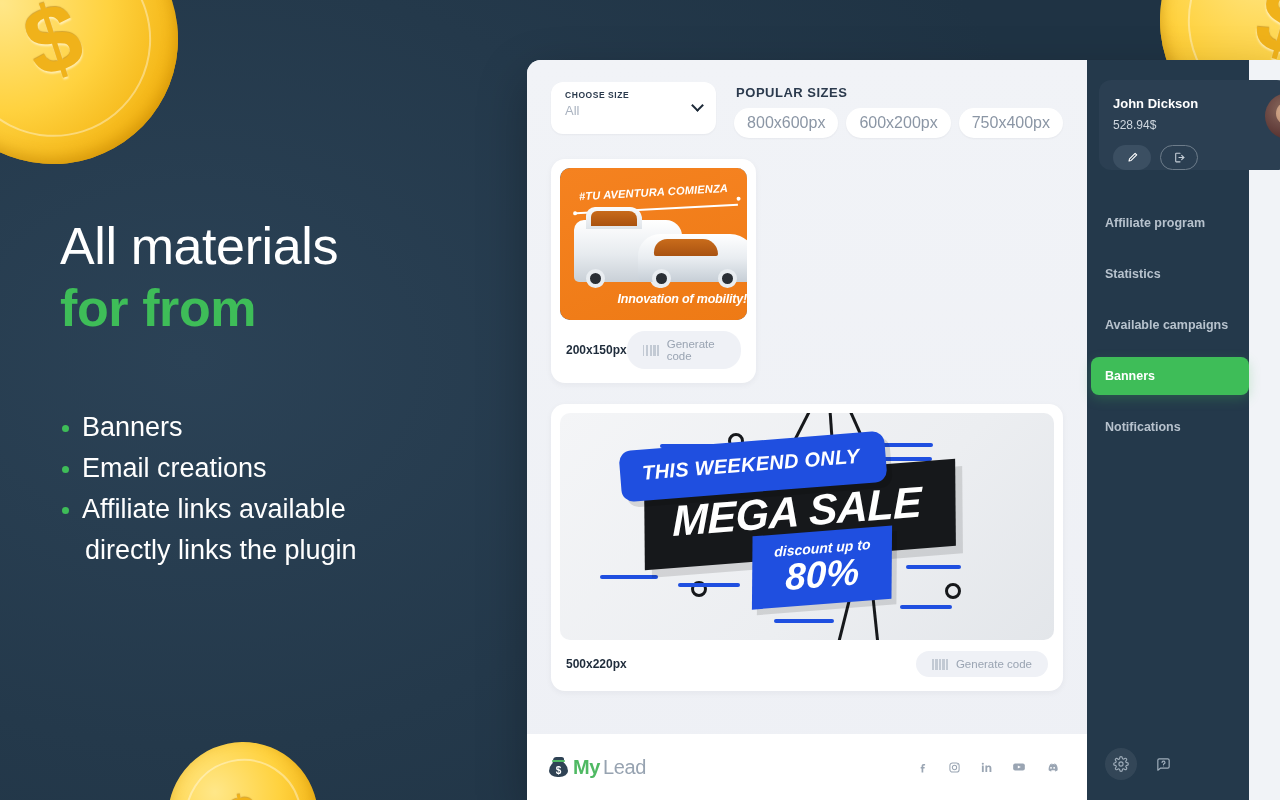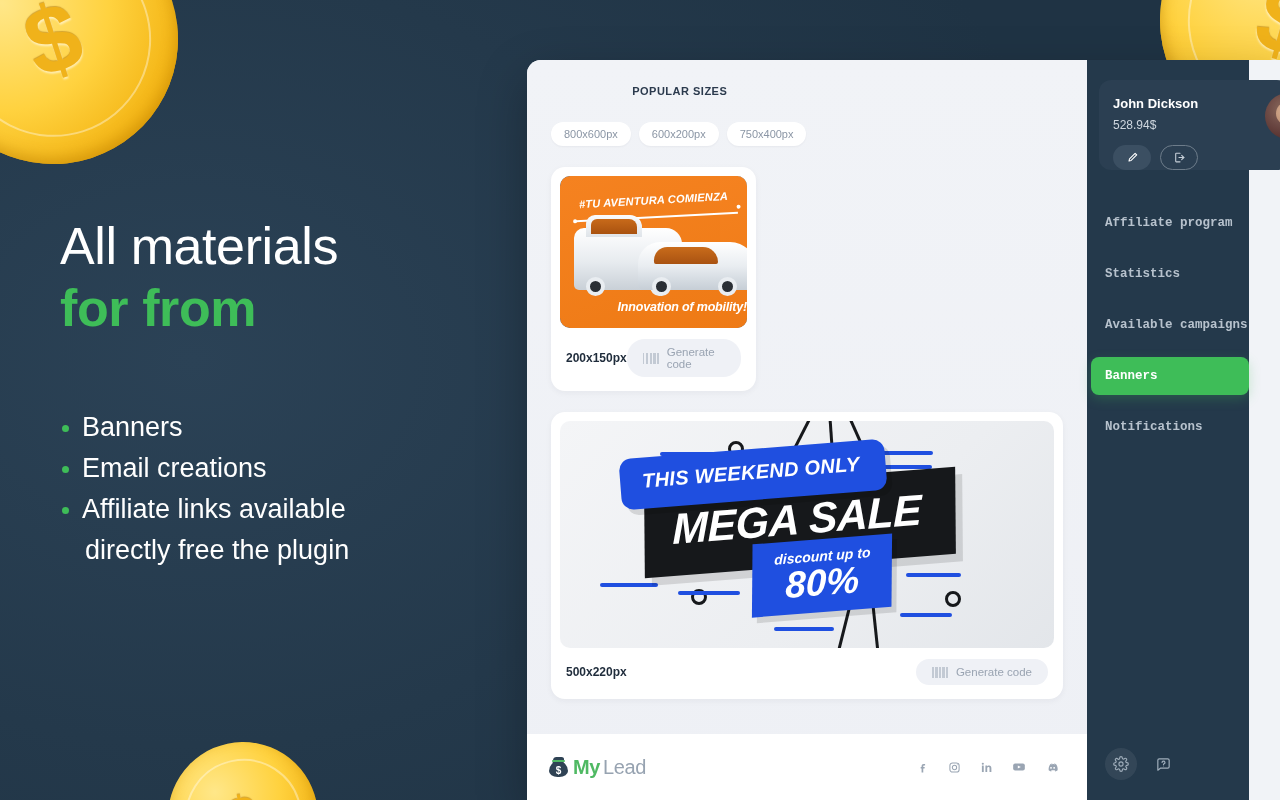--- a/index.html
+++ b/index.html
@@ -110,27 +110,27 @@
   }
   #size-select .val { font-size: 13px; color: #aab3c0; margin-top: 3px; }
   #size-select .chev {
     position: absolute; right: 14px; top: 19px;
     width: 9px; height: 9px; border-right: 2px solid #1d2a38;
     border-bottom: 2px solid #1d2a38; transform: rotate(45deg);
   }
 
   #popular { padding-top: 3px; }
   #popular .hdr {
-    font-size: 11px; font-weight: 700; letter-spacing: .5px;
-    color: #2b3a4d; text-transform: uppercase; margin-bottom: 25px; padding-left: 2px; text-align: center;
+    font-size: 13px; font-weight: 700; letter-spacing: .5px;
+    color: #2b3a4d; text-transform: uppercase; margin-bottom: 8px; padding-left: 2px;
   }
   #popular .pills { display: flex; gap: 8px; }
   .pill {
     background: #fff; border-radius: 20px;
-    padding: 6px 13px; font-size: 11px; color: #8b96a5;
+    padding: 6px 13px; font-size: 16px; color: #8b96a5;
     cursor: pointer; white-space: nowrap;
     box-shadow: 0 1px 2px rgba(30,40,60,.05);
   }
 
   
   .banner-card {
     background: #fff; border-radius: 14px; margin-top: 21px;
     padding: 9px; display: flex; flex-direction: column;
     box-shadow: 0 2px 6px rgba(30,40,60,.05);
   }
@@ -338,21 +338,21 @@
   }
   #prof-actions { display: flex; gap: 9px; margin-top: 13px; }
   .icon-btn {
     width: 38px; height: 25px; border-radius: 13px;
     display: flex; align-items: center; justify-content: center;
     cursor: pointer;
   }
   #edit-btn { background: #3b4f62; }
   #logout-btn { background: transparent; border: 1px solid #6d7c8a; }
 
-  #nav { margin-top: 34px; font-family: Liberation Mono, monospace; }
+  #nav { margin-top: 34px; }
   .nav-item {
     height: 38px; display: flex; align-items: center;
     padding-left: 18px; margin-bottom: 13px;
     font-size: 12.5px; font-weight: 700; color: #b7c2cd;
     cursor: pointer; border-radius: 0 8px 8px 0;
   }
   .nav-item.active {
     background: #3ebd58; color: #fff; margin-left: 4px;
     padding-left: 14px; border-radius: 8px;
     box-shadow: 0 4px 12px rgba(62,189,88,.25);
@@ -410,32 +410,37 @@
   </h1>
   <ul id="promo-list">
     <li>
       <span>Banners</span>
     </li>
     <li>
       <span>Email creations</span>
     </li>
     <li>
       <span>Affiliate links available</span>
-      <span class="cont">directly free the plugin</span>
+      <span class="cont">directly links the plugin</span>
     </li>
   </ul>
 </section>
 
 <div id="app-window">
 
   <div id="main-col">
     <div id="main-scroll">
 
       <div id="toolbar">
 
+        <div id="size-select">
+          <div class="lbl">CHOOSE SIZE</div>
+          <div class="val">All</div>
+          <span class="chev"></span>
+        </div>
 
         <div id="popular">
           <div class="hdr">POPULAR SIZES</div>
           <div class="pills">
             <span class="pill">800x600px</span>
             <span class="pill">600x200px</span>
             <span class="pill">750x400px</span>
           </div>
         </div>
       </div>

